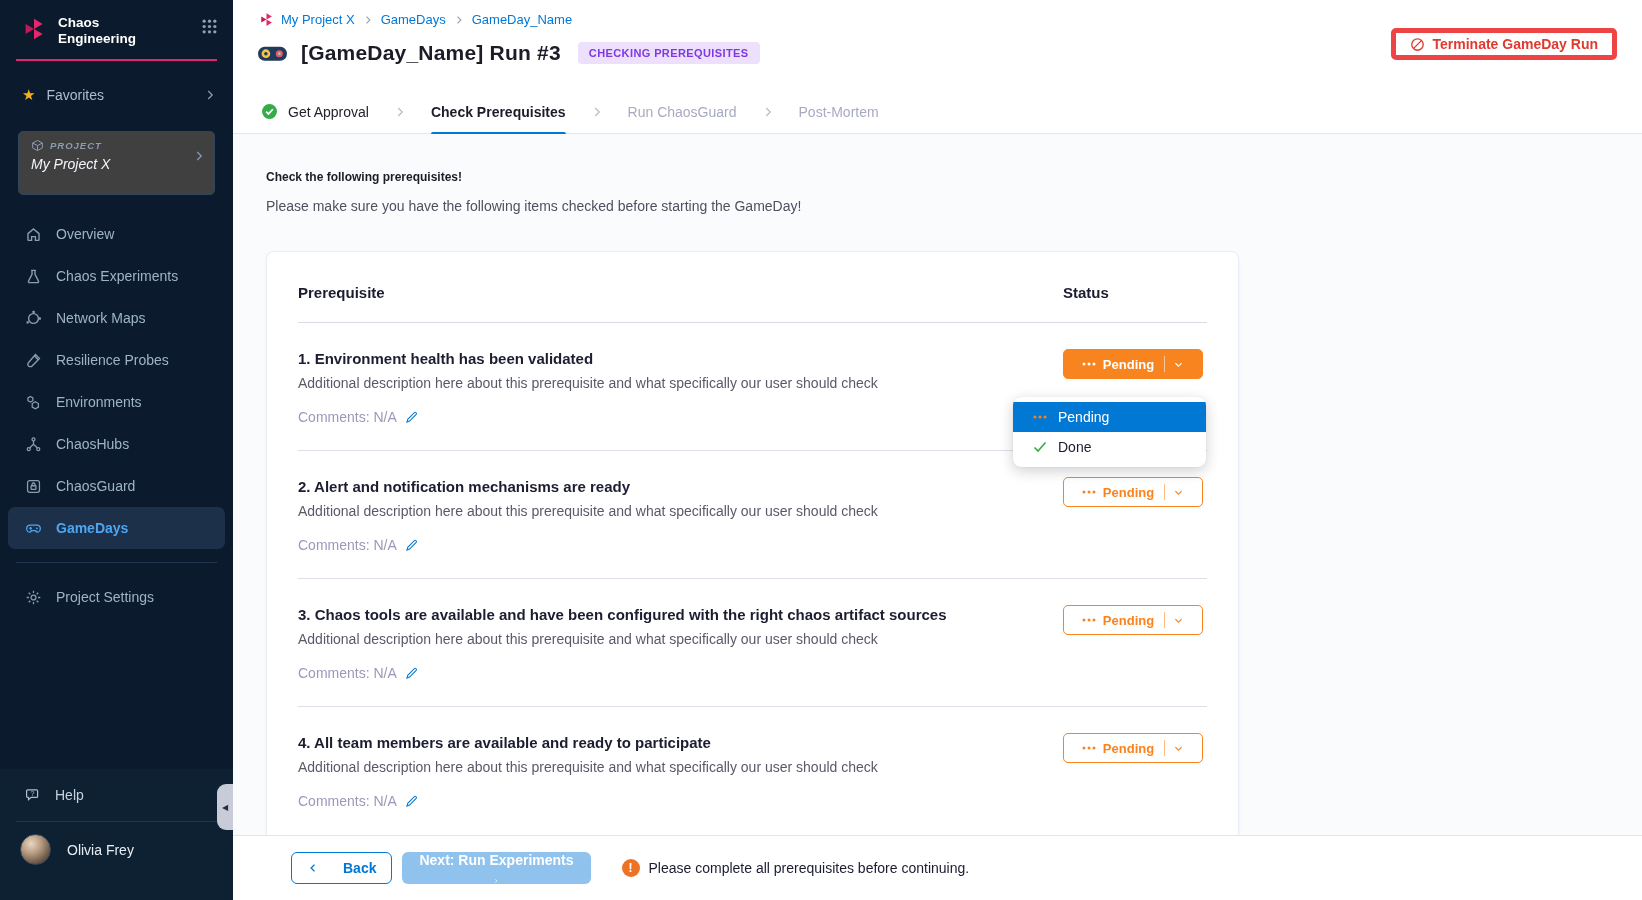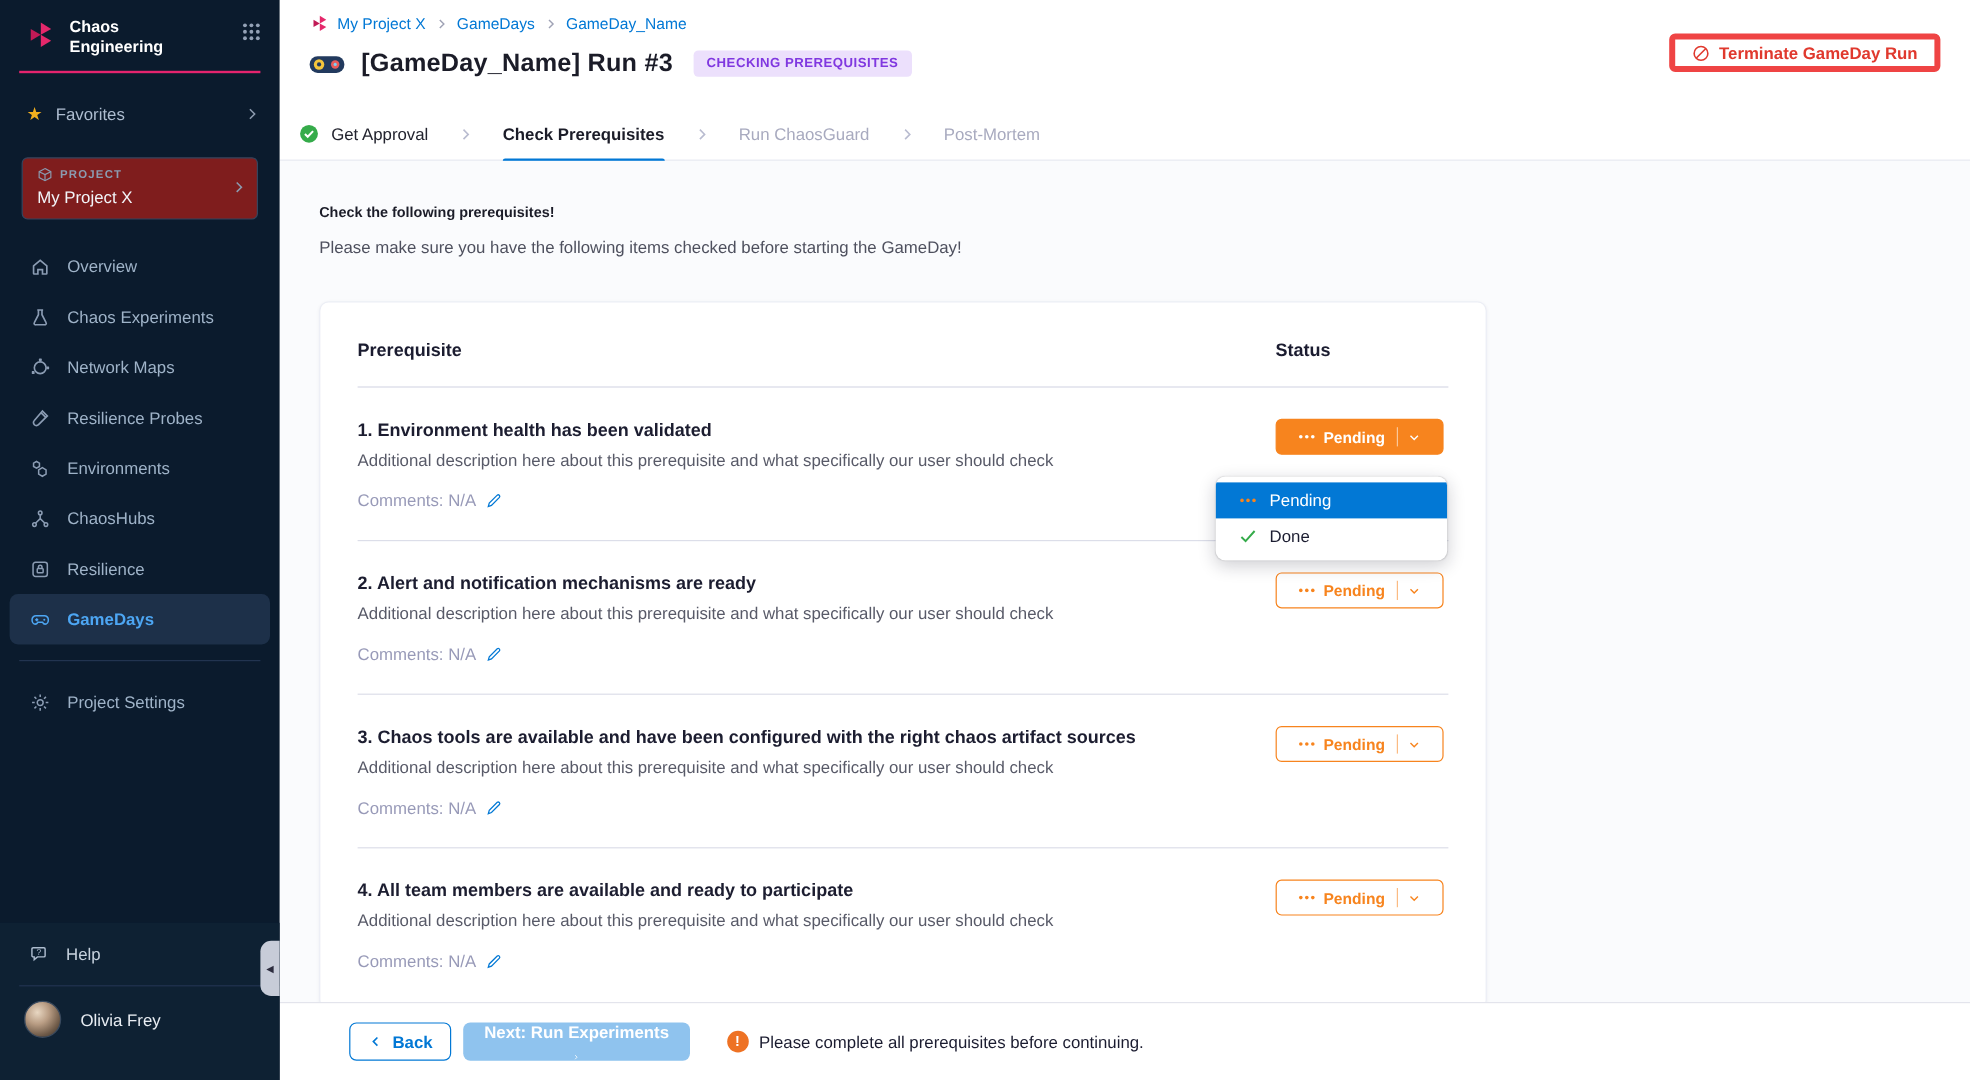--- a/index.html
+++ b/index.html
@@ -18,22 +18,22 @@
   .sb-header { display:flex; align-items:flex-start; padding:15px 16px 0 22px; }
   .sb-logo { width:24px; height:24px; flex:0 0 auto; margin-top:2px; }
   .sb-title { width:98px; margin-left:12px; color:#fff; font-size:13.5px; font-weight:bold; line-height:1.15; }
   .sb-grid { margin-left:auto; margin-top:4px; cursor:pointer; }
   .sb-brand-line { height:2px; background:#e5246e; margin:13px 16px 0 16px; }
   .sb-fav { display:flex; align-items:center; margin:25px 16px 0 22px; cursor:pointer; }
   .star-glyph { color:#f2b01e; font-size:15px; }
   .sb-fav-label { margin-left:11px; font-size:14px; color:#aebdd0; }
   .sb-fav-chev { margin-left:auto; color:#8b99ad; }
   .sb-project {
-    margin:27px 18px 0 18px; height:52px; border:1px solid #32455e; border-radius:5px;
-    padding:7px 10px 0 12px; position:relative; cursor:pointer; background:#7f1d1d;
+    margin:27px 18px 0 18px; height:64px; border:1px solid #32455e; border-radius:5px;
+    padding:7px 10px 0 12px; position:relative; cursor:pointer; background:#404040;font-style:italic;
   }
   .sb-project-kicker { display:flex; align-items:center; gap:6px; }
   .sb-project-kicker span { font-size:9.5px; letter-spacing:1px; color:#8b9bb0; font-weight:bold; }
   .sb-project-name { color:#f2f5f9; font-size:14px; margin-top:4px; }
   .sb-project-chev { position:absolute; right:8px; top:17px; color:#8b99ad; }
   .sb-nav { margin-top:18px; }
   .sb-item {
     display:flex; align-items:center; height:42px; padding-left:25px; gap:14px;
     font-size:14px; color:#9fb3c8; cursor:pointer;
   }
@@ -74,21 +74,21 @@
     padding:5px 11px; border-radius:4px; margin-left:4px;
   }
   .terminate-btn {
     position:absolute; right:25px; top:28px; height:32px; display:flex; align-items:center; gap:8px;
     background:#fff; border:5px solid #ef4444; border-radius:5px; color:#e0392e;
     font-weight:bold; font-size:14px; padding:0 14px; cursor:pointer;
   }
 
   .stepper {
     position:absolute; left:0; right:0; top:90px; height:44px;
-    border-bottom:1px solid #e4e6ef; display:flex; align-items:center; padding-left:16px; gap:24px;
+    border-bottom:1px solid #e4e6ef; display:flex; align-items:center; padding-left:28px; gap:24px;
     background:#fff;
   }
   .step { display:flex; align-items:center; gap:10px; height:44px; position:relative; font-size:14px; }
   .step .step-label { color:#22232e; }
   .step.active .step-label { font-weight:bold; color:#1b1c28; }
   .step.active::after { content:""; position:absolute; left:0; right:0; bottom:-1px; height:3px; background:#0278d5; border-radius:2px 2px 0 0; }
   .step.upcoming .step-label { color:#a8aabf; }
   .step-sep { color:#b9bcd0; display:flex; }
 
   .content { position:absolute; left:0; right:0; top:134px; bottom:65px; background:#fafbfd; overflow:hidden; }
@@ -126,21 +126,21 @@
   }
   .dd-item { height:30px; display:flex; align-items:center; gap:11px; padding-left:19px; font-size:14px; color:#1b1c30; cursor:pointer; }
   .dd-item.selected { background:#0278d5; color:#fff; }
   .dd-ico { width:15px; display:flex; justify-content:center; }
 
   .footerbar {
     position:absolute; left:0; right:0; bottom:0; height:65px; background:#fff;
     border-top:1px solid #e3e4ec; display:flex; align-items:center; padding-left:58px; z-index:55;
   }
   .back-btn {
-    height:32px; display:flex; align-items:center; gap:8px; padding:0 15px;
+    height:32px; display:flex; align-items:center; gap:24px; padding:0 15px;
     background:#fff; border:1.5px solid #0278d5; border-radius:6px; color:#0278d5;
     font-weight:bold; font-size:14px; cursor:pointer; font-family:inherit;
   }
   .next-btn {
     height:32px; display:flex; align-items:center; gap:10px; padding:0 17px; margin-left:10px;
     background:#8fc3ee; border:none; border-radius:6px; color:#fff;
     font-weight:bold; font-size:14px; cursor:default; font-family:inherit;flex-direction:column;
   }
   .footer-warning { display:flex; align-items:center; gap:9px; margin-left:31px; }
   .warn-ico {
@@ -244,21 +244,21 @@
             <path d="M8 4.6v3.1M8 7.7l-3.7 3.6M8 7.7l3.7 3.6"></path>
           </svg>
         <span>ChaosHubs</span>
       </div>
       <div class="sb-item">
         <svg class="nav-ico" viewBox="0 0 16 16" fill="none" stroke="currentColor" stroke-width="1.2">
             <rect x="2.4" y="2.4" width="11.2" height="11.2" rx="2"></rect>
             <rect x="5.7" y="7.3" width="4.6" height="3.4" rx=".6"></rect>
             <path d="M6.6 7.3V6.1a1.4 1.4 0 0 1 2.8 0v1.2"></path>
           </svg>
-        <span>Resilience</span>
+        <span>ChaosGuard</span>
       </div>
       <div class="sb-item active">
         <svg class="nav-ico" viewBox="0 0 16 16" fill="none" stroke="currentColor" stroke-width="1.2">
             <path d="M4.7 4.8h6.6a3.1 3.1 0 0 1 3.1 3.1c0 1.8-1.1 3.5-2.5 3.5-.9 0-1.6-.6-2-1.4H6.1c-.4.8-1.1 1.4-2 1.4-1.4 0-2.5-1.7-2.5-3.5a3.1 3.1 0 0 1 3.1-3.1Z"></path>
             <path d="M5.3 6.7v2.4M4.1 7.9h2.4"></path>
             <circle cx="11.2" cy="7.9" r=".8" fill="currentColor" stroke="none"></circle>
           </svg>
         <span>GameDays</span>
       </div>
     </nav>

